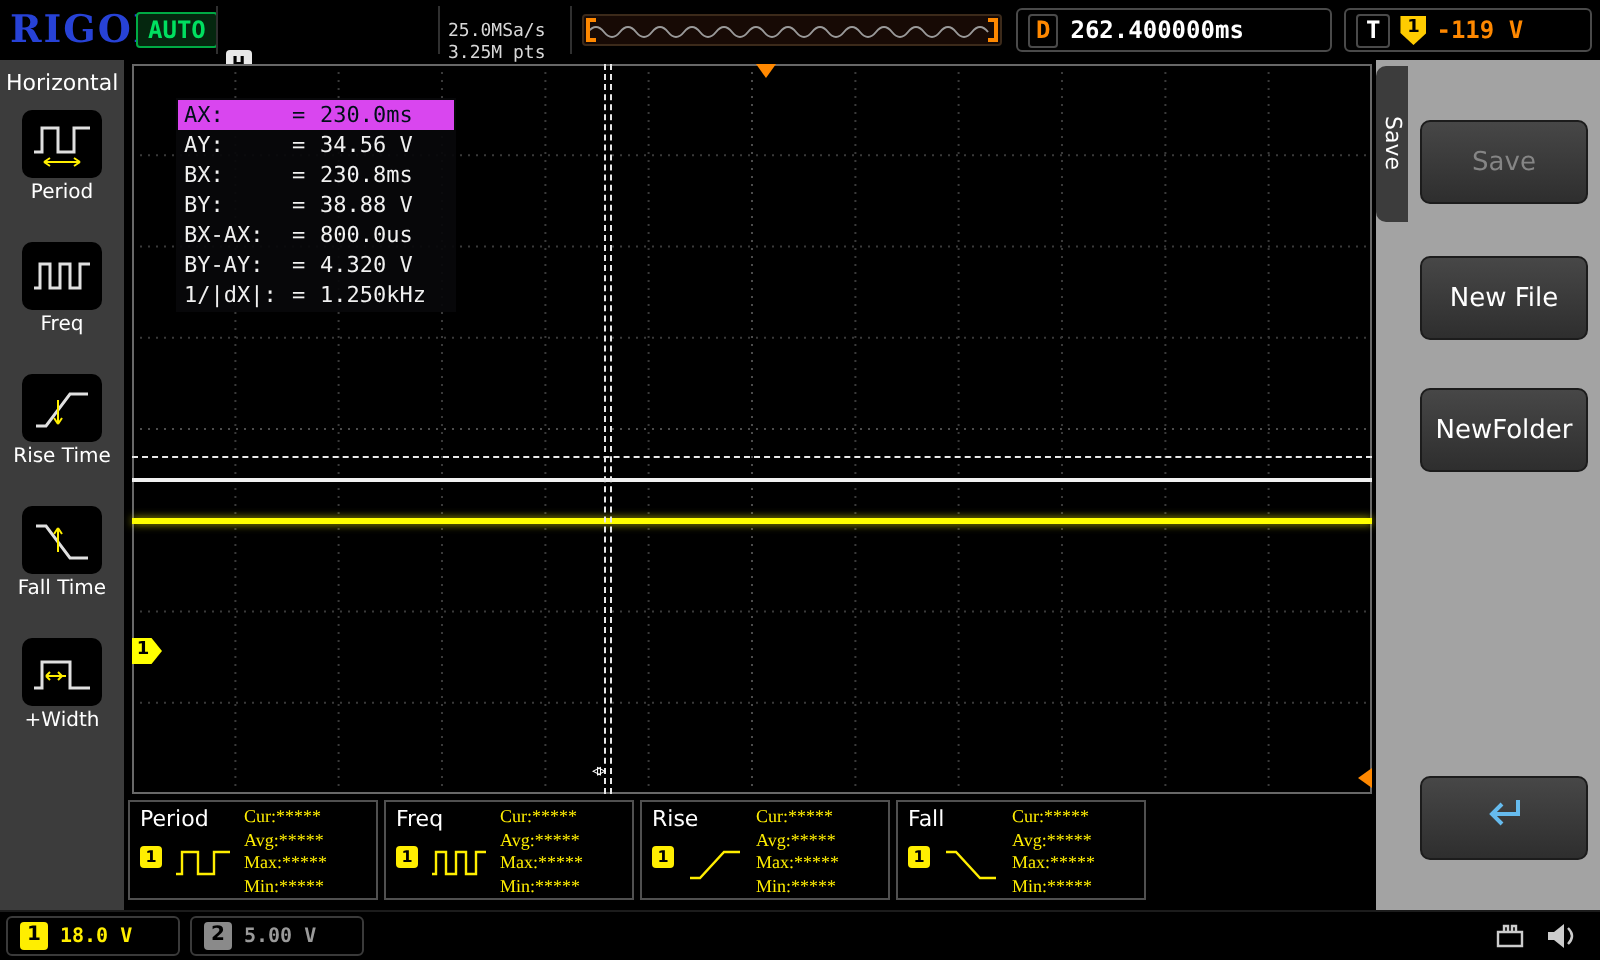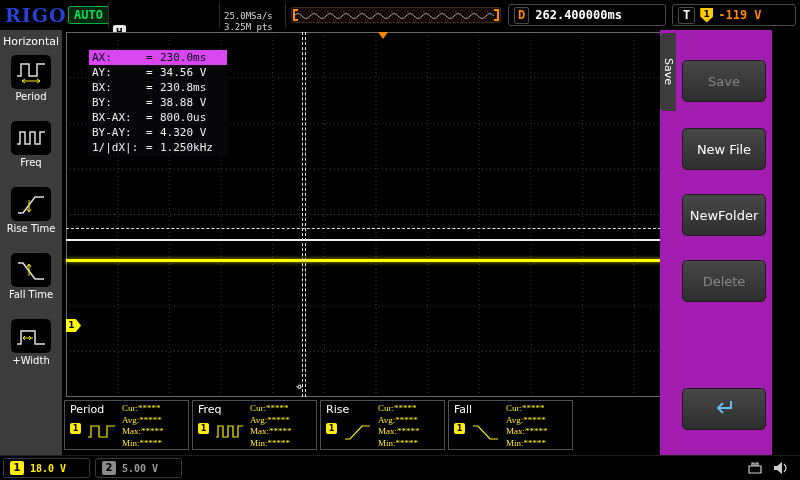--- a/index.html
+++ b/index.html
@@ -71,21 +71,21 @@
         padding-right:4px;}
   .info-box{position:absolute;left:22px;top:17px;width:140px;background:rgba(8,8,10,.93);
         font-family:"DejaVu Sans Mono",monospace;font-size:11px;padding:1px;}
   .info-row{display:flex;height:15px;line-height:15px;color:#f0f0f0;padding:0 3px;}
   .info-row[data-highlight="true"]{background:#d946ef;color:#001018;}
   .il{width:54px;}
   .ie{width:14px;}
   .iv{flex:1;}
 
   
-  .right-menu{position:absolute;left:660px;top:30px;width:112px;height:425px;background:#a21caf;}
+  .right-menu{position:absolute;left:688px;top:30px;width:112px;height:425px;background:#a3a3a3;}
   .menu-tab{position:absolute;left:0;top:3px;width:16px;height:78px;background:#3c3c3c;
         border-radius:5px 0 0 5px;color:#fff;font-size:11px;
         writing-mode:vertical-rl;text-align:center;line-height:16px;}
   .softkey{position:absolute;left:22px;width:84px;height:42px;
         background:linear-gradient(#474747,#2e2e2e);border:1px solid #1c1c1c;border-radius:5px;
         color:#fff;font-family:"DejaVu Sans",sans-serif;font-size:13px;cursor:pointer;}
   .softkey[data-enabled="false"]{color:#858585;}
 
   
   .measure-row{position:absolute;left:64px;top:400px;display:flex;gap:3px;}
@@ -262,21 +262,20 @@
           <span class="iv">1.250kHz</span>
       </div>
     </div>
   </main>
 
   <aside class="right-menu">
     <div class="menu-tab">Save</div>
     <button class="softkey" style="top:30px" data-enabled="false">Save</button>
     <button class="softkey" style="top:164px" data-enabled="true">NewFolder</button>
     <button class="softkey" style="top:98px" data-enabled="true">New File</button>
-    <button class="softkey" style="top:230px" data-enabled="false">Delete</button>
     <button class="softkey" style="top:358px">
       <span>
         <svg width="30" height="20" viewBox="0 0 30 20">
             <path d="M22 3v7H10" stroke="#66bbee" fill="none" stroke-width="2"></path>
             <path d="M14 5l-5 5 5 5" stroke="#66bbee" fill="none" stroke-width="2"></path>
           </svg>
       </span>
     </button>
   </aside>
 

